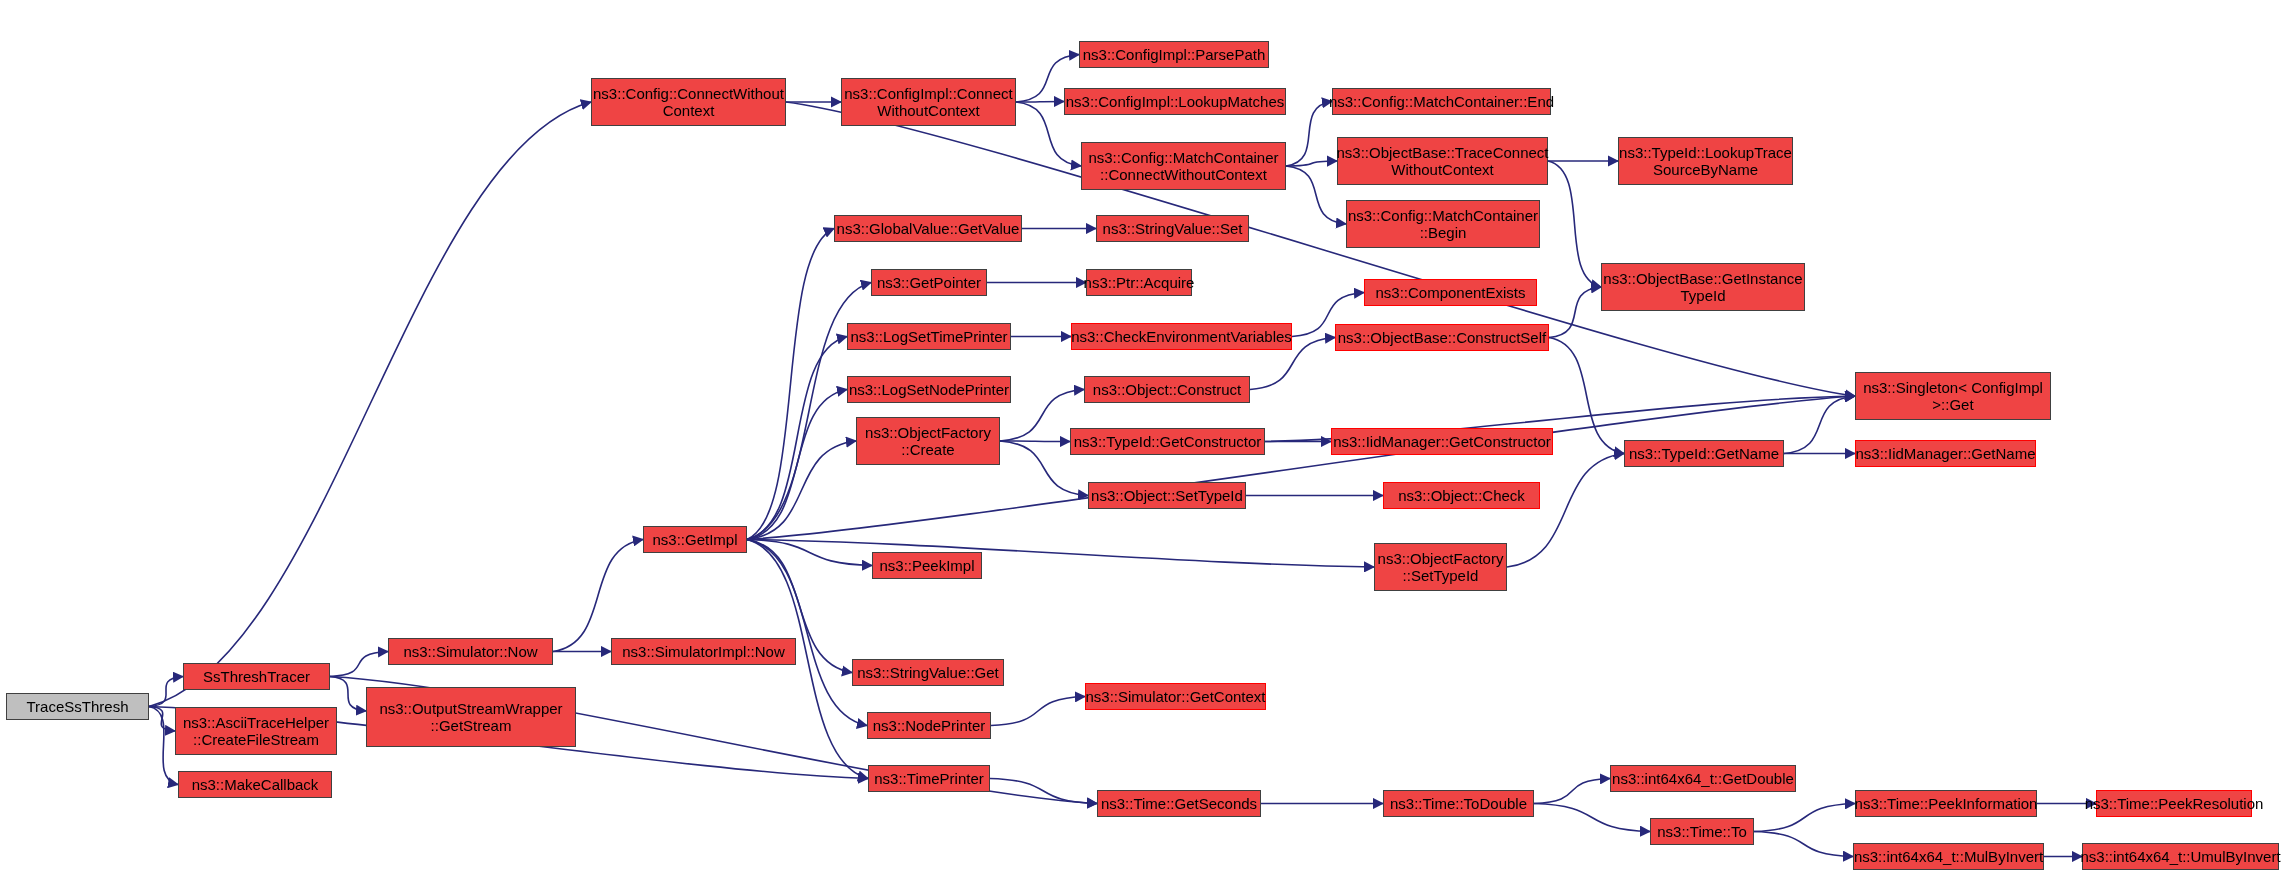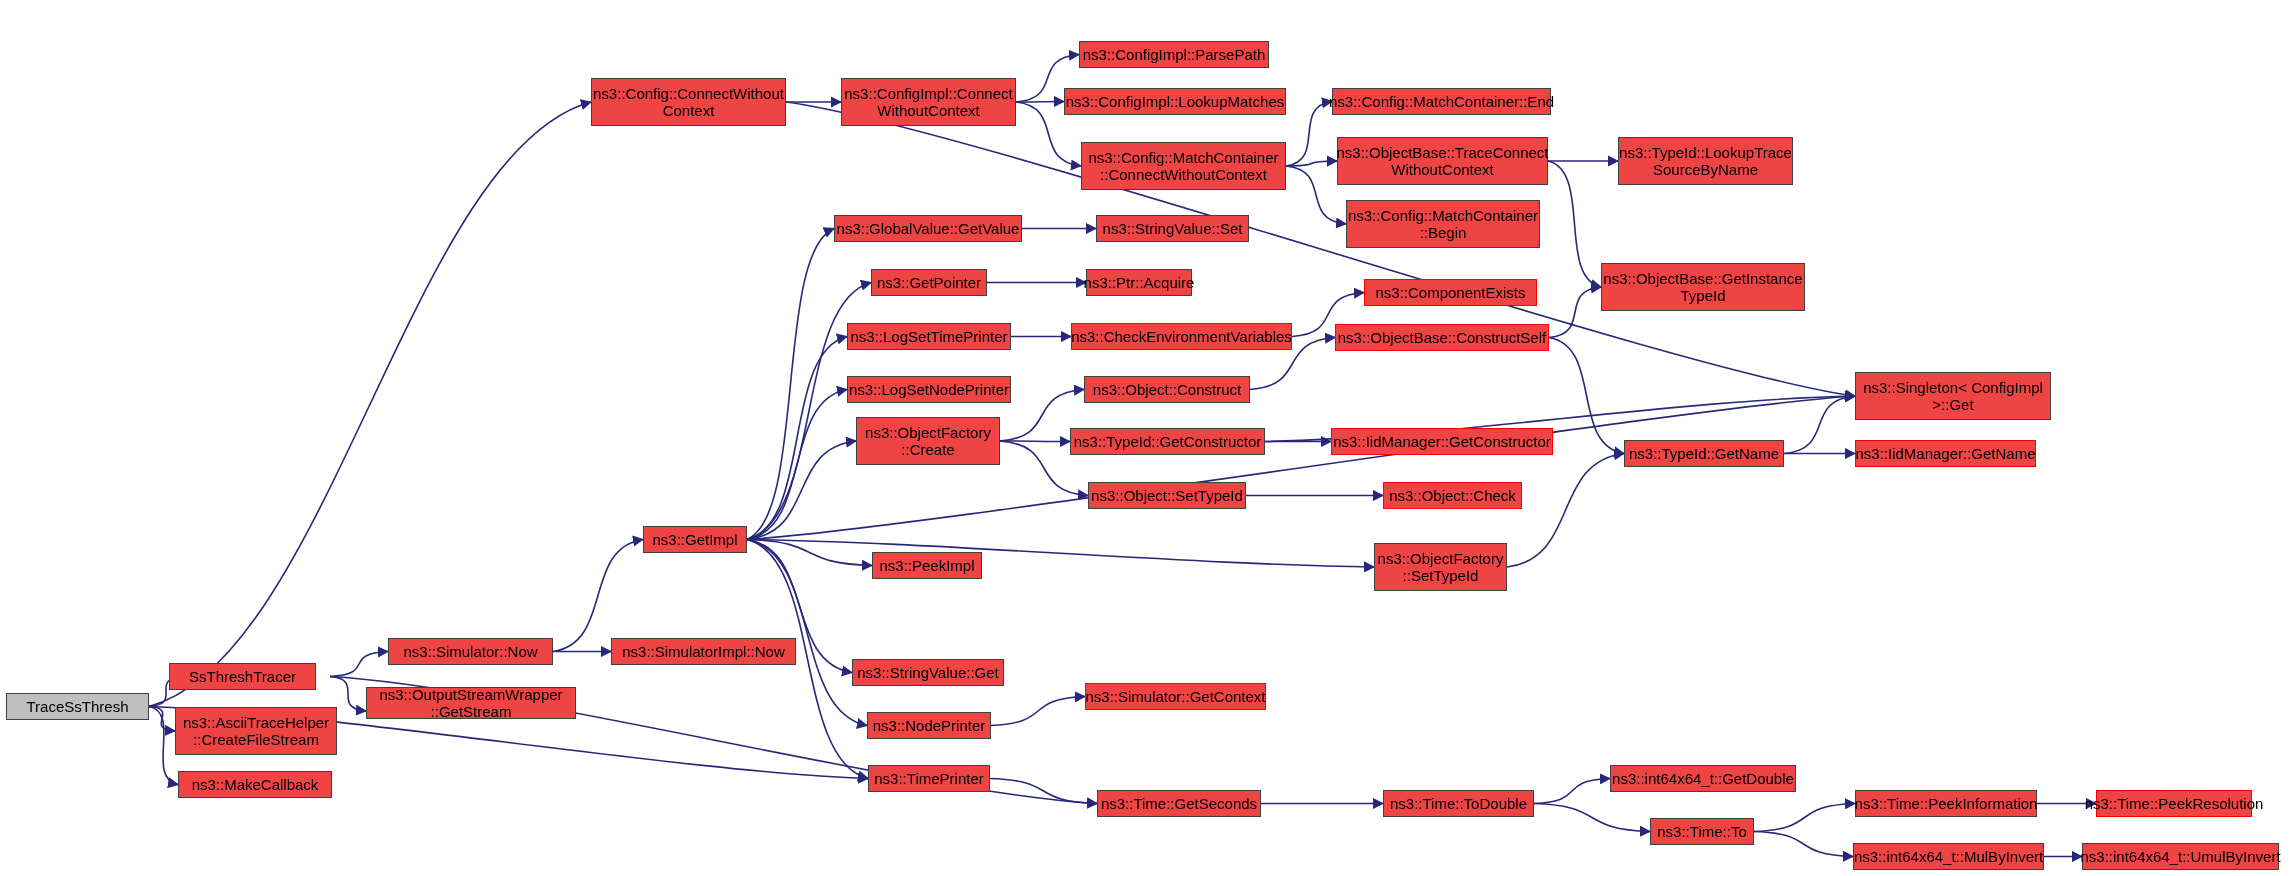--- a/index.html
+++ b/index.html
@@ -111,26 +111,26 @@
         <path d="M 1534 803.5 C 1588.2 801.5, 1555.8 780.5, 1610 778.5" fill="none" stroke="#27287a" stroke-width="1.6" marker-end="url(#arrow)"></path>
         <path d="M 1534 803.5 C 1606.2 805.74, 1577.8 829.26, 1650 831.5" fill="none" stroke="#27287a" stroke-width="1.6" marker-end="url(#arrow)"></path>
         <path d="M 1754 831.5 C 1819.45 829.26, 1789.55 805.74, 1855 803.5" fill="none" stroke="#27287a" stroke-width="1.6" marker-end="url(#arrow)"></path>
         <path d="M 1754 831.5 C 1818.55 833.5, 1788.45 854.5, 1853 856.5" fill="none" stroke="#27287a" stroke-width="1.6" marker-end="url(#arrow)"></path>
         <path d="M 2037 803.5 C 2083.55 803.5, 2049.45 803.5, 2096 803.5" fill="none" stroke="#27287a" stroke-width="1.6" marker-end="url(#arrow)"></path>
         <path d="M 2044 856.5 C 2081.1 856.5, 2044.9 856.5, 2082 856.5" fill="none" stroke="#27287a" stroke-width="1.6" marker-end="url(#arrow)"></path>
       </g>
   </svg>
   <div id="node-layer">
       <div class="node root" style="left: 6px; top: 693px; width: 143px; height: 27px;">TraceSsThresh</div>
-      <div class="node" style="left: 169px; top: 663px; width: 147px; height: 27px;">SsThreshTracer</div>
+      <div class="node" style="left: 183px; top: 663px; width: 147px; height: 27px;">SsThreshTracer</div>
       <div class="node" style="left: 175px; top: 707px; width: 162px; height: 48px;">ns3::AsciiTraceHelper
 ::CreateFileStream</div>
       <div class="node" style="left: 178px; top: 771px; width: 154px; height: 27px;">ns3::MakeCallback</div>
       <div class="node" style="left: 388px; top: 638px; width: 165px; height: 27px;">ns3::Simulator::Now</div>
-      <div class="node" style="left: 366px; top: 687px; width: 210px; height: 32px;">ns3::OutputStreamWrapper
+      <div class="node" style="left: 366px; top: 687px; width: 210px; height: 60px;">ns3::OutputStreamWrapper
 ::GetStream</div>
       <div class="node" style="left: 611px; top: 638px; width: 185px; height: 27px;">ns3::SimulatorImpl::Now</div>
       <div class="node" style="left: 643px; top: 526px; width: 104px; height: 27px;">ns3::GetImpl</div>
       <div class="node" style="left: 872px; top: 552px; width: 110px; height: 27px;">ns3::PeekImpl</div>
       <div class="node" style="left: 852px; top: 659px; width: 152px; height: 27px;">ns3::StringValue::Get</div>
       <div class="node" style="left: 867px; top: 712px; width: 124px; height: 27px;">ns3::NodePrinter</div>
       <div class="node" style="left: 868px; top: 765px; width: 122px; height: 27px;">ns3::TimePrinter</div>
       <div class="node" style="left: 834px; top: 215px; width: 188px; height: 27px;">ns3::GlobalValue::GetValue</div>
       <div class="node" style="left: 871px; top: 269px; width: 116px; height: 27px;">ns3::GetPointer</div>
       <div class="node" style="left: 847px; top: 323px; width: 164px; height: 27px;">ns3::LogSetTimePrinter</div>
@@ -141,21 +141,21 @@
       <div class="node red" style="left: 1071px; top: 323px; width: 221px; height: 27px;">ns3::CheckEnvironmentVariables</div>
       <div class="node" style="left: 1084px; top: 376px; width: 166px; height: 27px;">ns3::Object::Construct</div>
       <div class="node" style="left: 1070px; top: 428px; width: 195px; height: 27px;">ns3::TypeId::GetConstructor</div>
       <div class="node" style="left: 1088px; top: 482px; width: 158px; height: 27px;">ns3::Object::SetTypeId</div>
       <div class="node" style="left: 1374px; top: 543px; width: 133px; height: 48px;">ns3::ObjectFactory
 ::SetTypeId</div>
       <div class="node red" style="left: 1085px; top: 683px; width: 181px; height: 27px;">ns3::Simulator::GetContext</div>
       <div class="node red" style="left: 1364px; top: 279px; width: 173px; height: 27px;">ns3::ComponentExists</div>
       <div class="node red" style="left: 1335px; top: 324px; width: 214px; height: 27px;">ns3::ObjectBase::ConstructSelf</div>
       <div class="node red" style="left: 1331px; top: 428px; width: 222px; height: 27px;">ns3::IidManager::GetConstructor</div>
-      <div class="node red" style="left: 1383px; top: 482px; width: 139px; height: 27px;">ns3::Object::Check</div>
+      <div class="node red" style="left: 1383px; top: 482px; width: 157px; height: 27px;">ns3::Object::Check</div>
       <div class="node" style="left: 591px; top: 78px; width: 195px; height: 48px;">ns3::Config::ConnectWithout
 Context</div>
       <div class="node" style="left: 841px; top: 78px; width: 175px; height: 48px;">ns3::ConfigImpl::Connect
 WithoutContext</div>
       <div class="node" style="left: 1079px; top: 41px; width: 190px; height: 27px;">ns3::ConfigImpl::ParsePath</div>
       <div class="node" style="left: 1064px; top: 88px; width: 222px; height: 27px;">ns3::ConfigImpl::LookupMatches</div>
       <div class="node" style="left: 1081px; top: 142px; width: 205px; height: 48px;">ns3::Config::MatchContainer
 ::ConnectWithoutContext</div>
       <div class="node" style="left: 1096px; top: 215px; width: 153px; height: 27px;">ns3::StringValue::Set</div>
       <div class="node" style="left: 1332px; top: 88px; width: 219px; height: 27px;">ns3::Config::MatchContainer::End</div>

